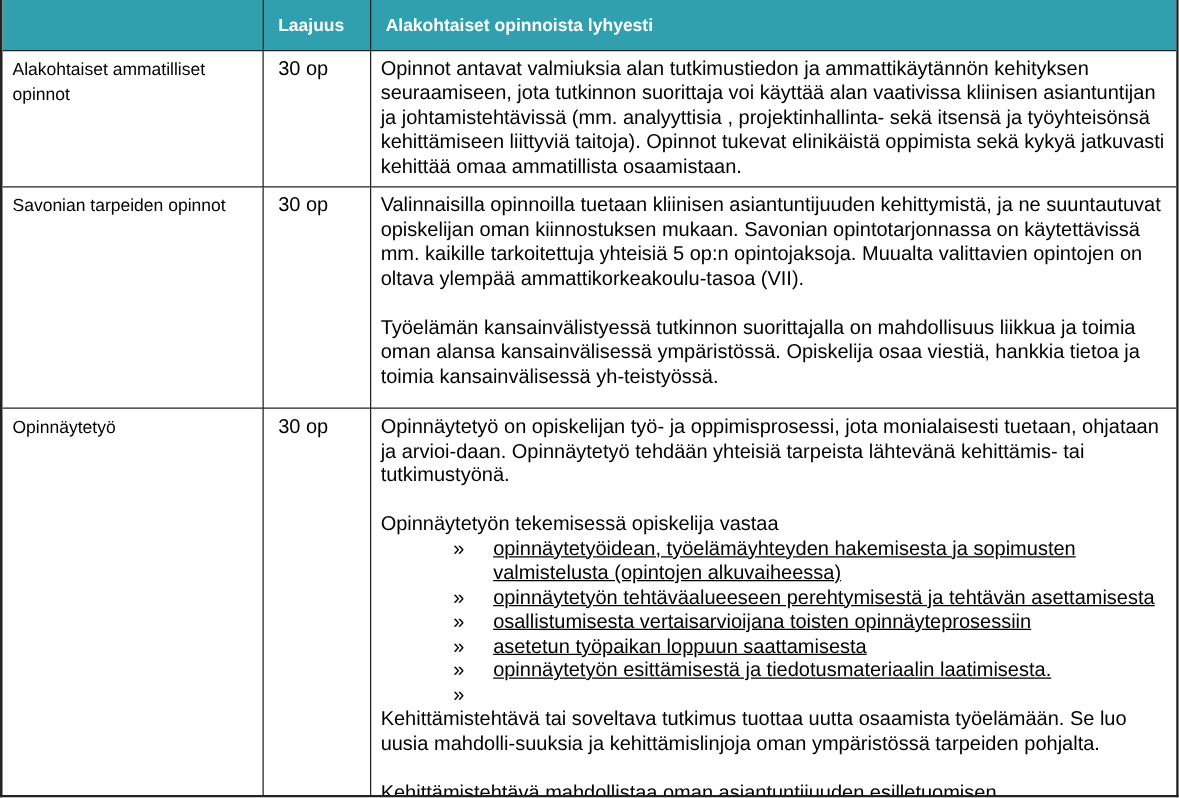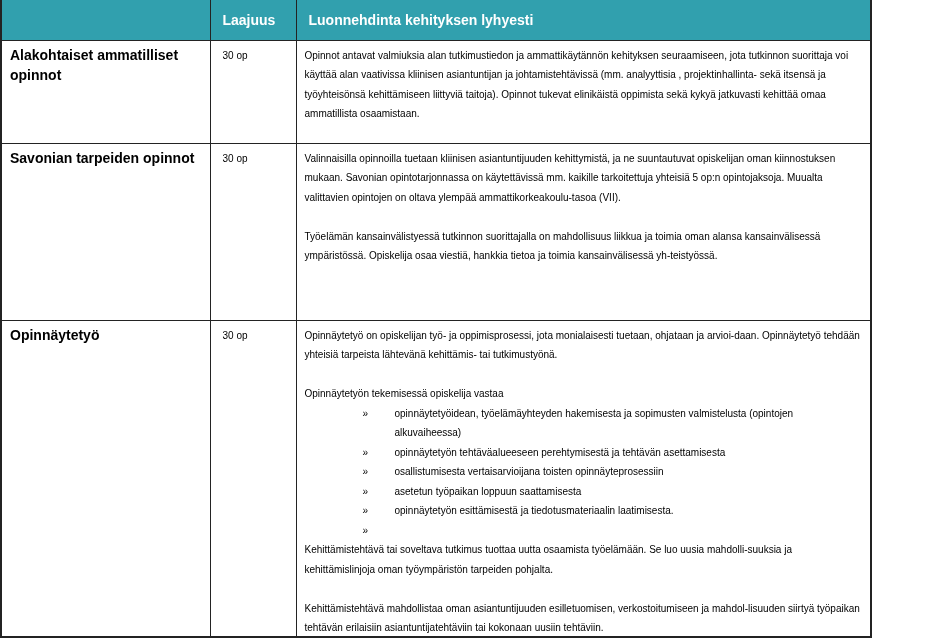--- a/index.html
+++ b/index.html
@@ -8,21 +8,21 @@
     font-family: "Liberation Sans", "DejaVu Sans", sans-serif;
     color: #000;
   }
   .doc {
     width: 943px;
     height: 638px;
     background: #fff;
     position: relative;
   }
   .tbl-wrap {
-    width: 872px;
+    width: 943px;
     height: 638px;
     border: 2px solid #232323;
     border-top: none;
     overflow: hidden;
   }
   table.program-table {
     width: 100%;
     border-collapse: collapse;
     table-layout: fixed;
   }
@@ -41,68 +41,68 @@
     vertical-align: middle;
     border: 1px solid #232323;
     border-top: none;
   }
   thead th:first-child { border-left: none; }
   thead th:last-child { border-right: none; }
 
   tbody td {
     border: 1px solid #232323;
     vertical-align: top;
-    font-size: 10px;
+    font-size: 16px;
     line-height: 19.5px;
     padding: 5px 9px 6px 8px;
     overflow: hidden;
   }
   tbody td:first-child { border-left: none; }
   tbody td:last-child { border-right: none; }
   tbody tr.r0 td { height: 103px; }
   tbody tr.r1 td { height: 177px; }
   tbody tr.r2 td { height: 310px; }
 
   td.title-cell {
-    font-weight: bold;
+    font-weight: normal;
     font-size: 14px;
     line-height: 20px;
     padding-top: 4px;
   }
   td.credits-cell { padding-left: 12px; }
 
   .para { margin: 0; }
   .gap  { height: 19.5px; }
   .bullet-row {
     display: flex;
     padding-left: 58px;
     align-items: flex-start;
   }
   .bullet-marker {
     width: 32px;
     flex: 0 0 32px;
   }
-  .bullet-text { flex: 1; }
+  .bullet-text { flex: 1; text-decoration: underline; }
 </style>
 </head>
 <body>
 
 <div class="doc">
   <div class="tbl-wrap">
     <table class="program-table">
       <colgroup>
         <col class="c1">
           <col class="c2">
           <col class="c3">
       </colgroup>
       <thead>
         <tr>
           <th></th>
           <th>Laajuus</th>
-          <th>Luonnehdinta kehityksen lyhyesti</th>
+          <th>Alakohtaiset opinnoista lyhyesti</th>
         </tr>
       </thead>
       <tbody>
           <tr class="r0">
             <td class="title-cell">Alakohtaiset ammatilliset opinnot</td>
             <td class="credits-cell">30 op</td>
             <td class="desc-cell">
               <div class="para">Opinnot antavat valmiuksia alan tutkimustiedon ja ammattikäytännön kehityksen seuraamiseen, jota tutkinnon suorittaja voi käyttää alan vaativissa kliinisen asiantuntijan ja johtamistehtävissä (mm. analyyttisia , projektinhallinta- sekä itsensä ja työyhteisönsä kehittämiseen liittyviä taitoja). Opinnot tukevat elinikäistä oppimista sekä kykyä jatkuvasti kehittää omaa ammatillista osaamistaan.</div>
             </td>
           </tr>
@@ -139,21 +139,21 @@
                 <span class="bullet-text">asetetun työpaikan loppuun saattamisesta</span>
               </div>
               <div class="bullet-row">
                 <span class="bullet-marker">»</span>
                 <span class="bullet-text">opinnäytetyön esittämisestä ja tiedotusmateriaalin laatimisesta.</span>
               </div>
               <div class="bullet-row">
                 <span class="bullet-marker">»</span>
                 <span class="bullet-text"></span>
               </div>
-              <div class="para">Kehittämistehtävä tai soveltava tutkimus tuottaa uutta osaamista työelämään. Se luo uusia mahdolli-suuksia ja kehittämislinjoja oman työympäristön tarpeiden pohjalta.</div>
+              <div class="para">Kehittämistehtävä tai soveltava tutkimus tuottaa uutta osaamista työelämään. Se luo uusia mahdolli-suuksia ja kehittämislinjoja oman ympäristössä tarpeiden pohjalta.</div>
               <div class="gap"></div>
               <div class="para">Kehittämistehtävä mahdollistaa oman asiantuntijuuden esilletuomisen, verkostoitumiseen ja mahdol-lisuuden siirtyä työpaikan tehtävän erilaisiin asiantuntijatehtäviin tai kokonaan uusiin tehtäviin.</div>
             </td>
           </tr>
         </tbody>
     </table>
 
   </div>
 </div>
 

